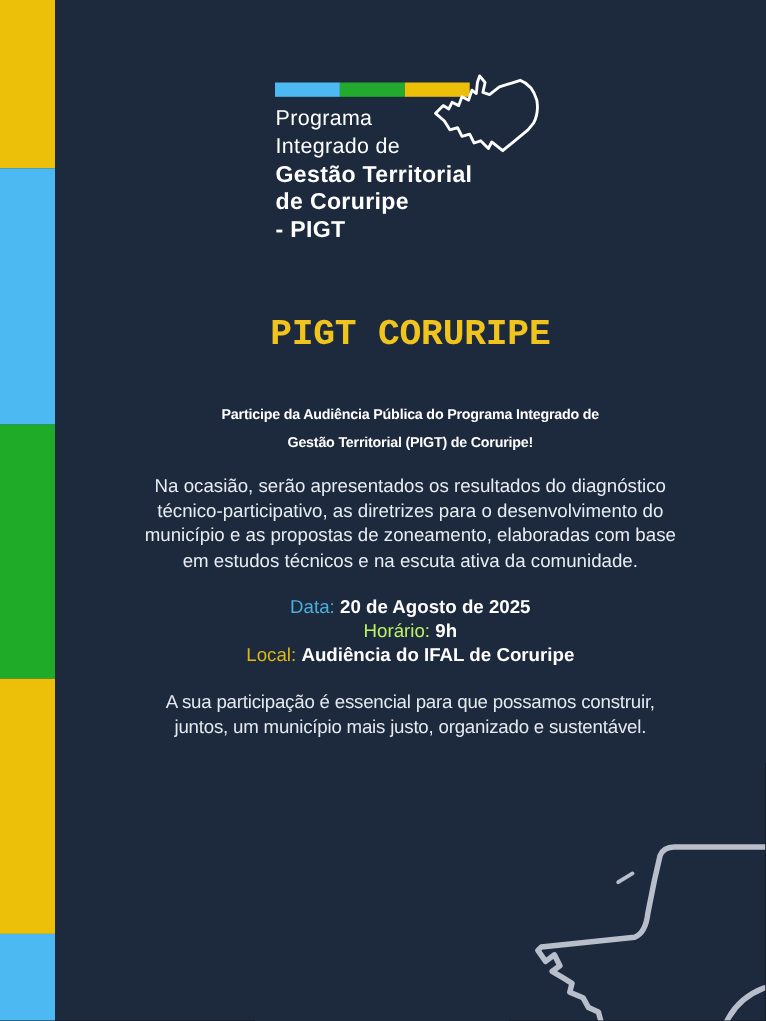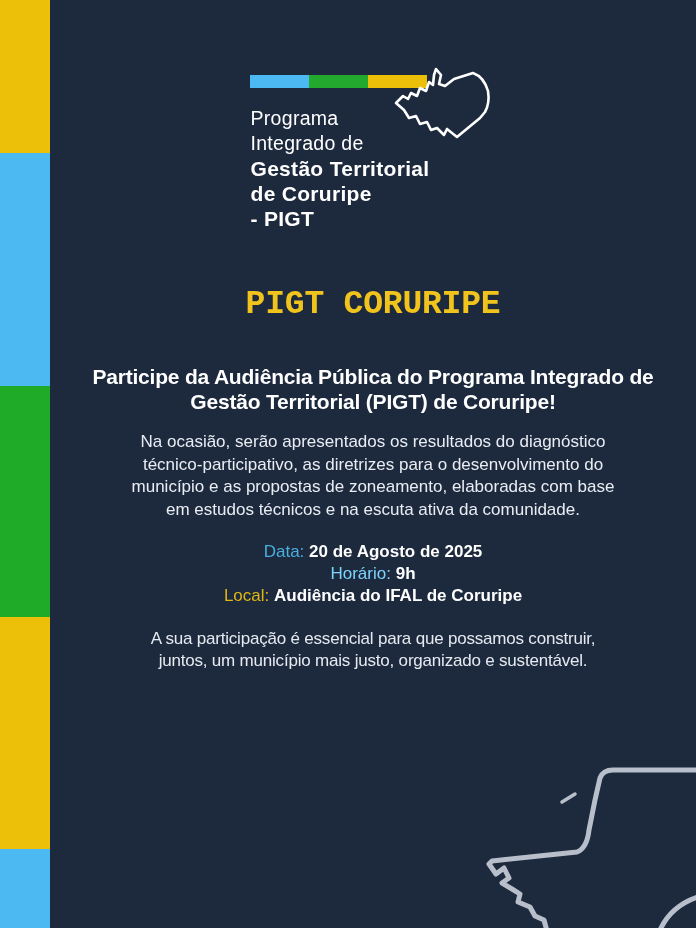--- a/index.html
+++ b/index.html
@@ -24,37 +24,37 @@
   .content { position:absolute; left:50px; top:0; width:646px; text-align:center; }
 
   
   .logo { position:relative; width:247px; height:162px; margin:60px auto 0; text-align:left; }
   .logo-bar { position:absolute; left:0; top:15px; width:177px; height:13px; display:flex; }
   .logo-bar span { height:13px; }
   .bar-blue   { width:59px; background:#4db9f2; }
   .bar-green  { width:59px; background:#22a92e; }
   .bar-yellow { width:59px; background:#ecc008; }
   .logo-map { position:absolute; left:144px; top:7px; width:100px; height:80px; }
-  .logo-text { position:absolute; left:1px; top:46px; }
+  .logo-text { position:absolute; left:1px; top:36px; }
   .logo-light { color:#ffffff; font-size:19.5px; line-height:25px; font-weight:400; letter-spacing:0.3px; white-space:nowrap; }
   .logo-bold  { color:#ffffff; font-size:21px;  line-height:25px; font-weight:700; letter-spacing:0.3px; white-space:nowrap; }
 
   
   .title { margin:65px 0 0 0; }
   .title1 { color:#f0c41c; font-size:38px; line-height:40px; font-weight:800; letter-spacing:-1.2px; }
   .title2 { color:#f0c41c; font-size:33px; line-height:35px; font-weight:600; letter-spacing:-0.2px;font-family:Liberation Mono, monospace; }
 
   
-  .intro   { margin:42px 0 0 0; color:#ffffff; font-size:21px;  line-height:25px;   font-weight:700; letter-spacing:-0.2px; }
+  .intro   { margin:42px 0 0 0; color:#ffffff; font-size:13px;  line-height:25px;   font-weight:700; letter-spacing:-0.2px; }
   .bodytxt { margin:17px 0 0 0; color:#e9edf3; font-size:17px;  line-height:22.5px; font-weight:400; }
   .details { margin:20px 0 0 0; font-size:17px; line-height:22px; }
   .detail-row .lbl { font-weight:500; }
   .detail-row .val { font-weight:700; color:#ffffff; }
   .lbl-blue   { color:#4aaede; }
-  .lbl-green  { color:#7dd3fc;text-align:center; }
+  .lbl-green  { color:#bef264;text-align:center; }
   .lbl-yellow { color:#dfb713; }
   .closing { margin:21px 0 0 0; color:#e6eaf0; font-size:17px; line-height:22px; font-weight:400; letter-spacing:-0.2px; }
 
   
   .ghost { position:absolute; left:440px; top:730px; width:256px; height:198px; opacity:0.92; }
 </style>
 </head>
 <body>
 
 <div class="poster">

